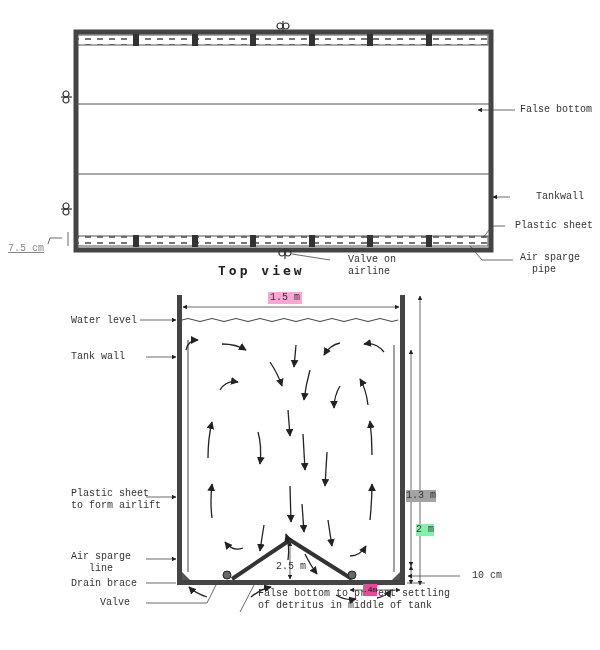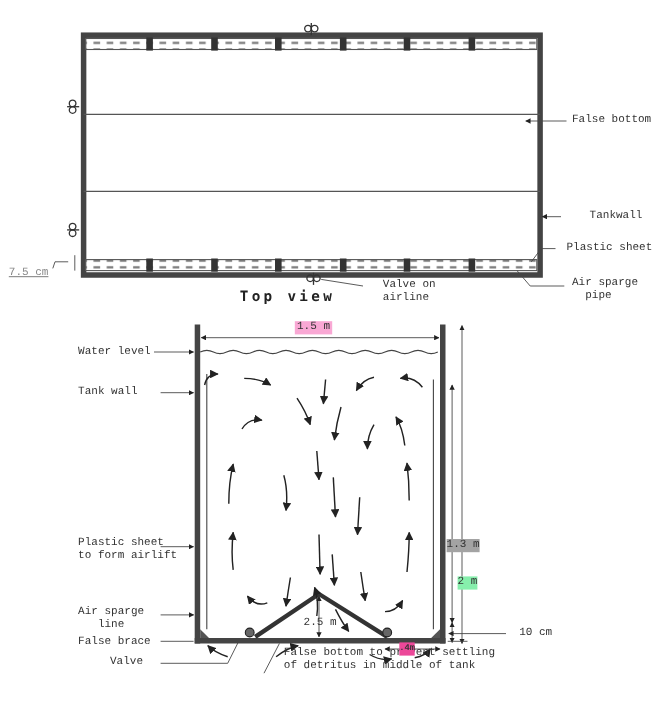--- a/index.html
+++ b/index.html
@@ -161,21 +161,21 @@
 airline</div>
 <div class="lbl" style="left:8px;top:243px;color:#888;text-decoration:underline;">7.5 cm</div>
 <div class="title" style="left:218px;top:263px;text-align:center;">Top  view</div>
 
 <div class="lbl" style="left:71px;top:315px;">Water level</div>
 <div class="lbl" style="left:71px;top:351px;">Tank wall</div>
 <div class="lbl" style="left:71px;top:488px;">Plastic sheet
 to form airlift</div>
 <div class="lbl" style="left:71px;top:551px;">Air sparge
    line</div>
-<div class="lbl" style="left:71px;top:578px;">False brace</div>
+<div class="lbl" style="left:71px;top:578px;">Drain brace</div>
 <div class="lbl" style="left:100px;top:597px;">Valve</div>
 <div class="lbl" style="left:258px;top:588px;">False bottom to prevent settling
 of detritus in middle of tank</div>
 
 <div class="lbl" style="left:268px;top:292px;background:#f9a8d4;padding:0 2px;">1.5 m</div>
 <div class="lbl" style="left:406px;top:490px;background:#a3a3a3;">1.3 m</div>
 <div class="lbl" style="left:416px;top:524px;background:#86efac;">2 m</div>
 <div class="lbl" style="left:472px;top:570px;">10 cm</div>
 <div class="lbl" style="left:276px;top:561px;">2.5 m</div>
 <div class="lbl" style="left:363px;top:584px;font-size:8px;background:#ec4899;font-weight:bold;">.4m</div>

